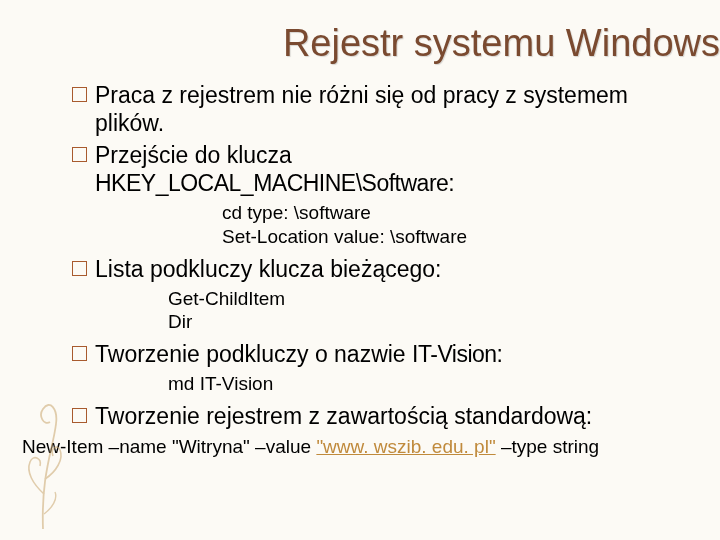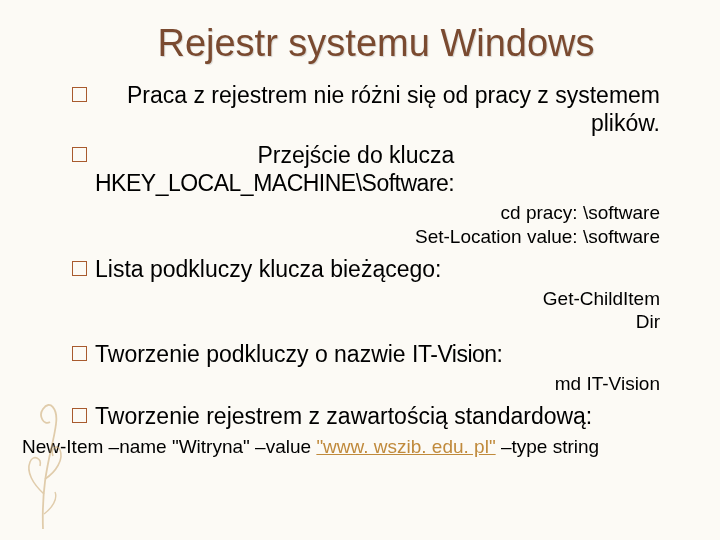--- a/index.html
+++ b/index.html
@@ -16,28 +16,27 @@
     position: absolute;
     left: 8px;
     bottom: 6px;
     width: 70px;
     height: 180px;
     opacity: 0.55;
   }
   .title {
     font-size: 38px;
     color: #7a4a30;
-    text-align: center;
+    text-align: right;
     padding-top: 22px;
     text-shadow: 1px 1px 1px rgba(0,0,0,0.15);
     padding-left: 32px;
   }
   .content {
     padding: 12px 60px 0 72px;
-    text-align: right;
   }
   .bullet-row {
     display: flex;
     align-items: flex-start;
     margin-top: 4px;
   }
   .bullet {
     width: 13px;
     height: 13px;
     border: 1.6px solid #a85a2e;
@@ -94,21 +93,21 @@
 
   <div class="bullet-row">
     <div class="bullet"></div>
     <div class="bullet-text">
       <span>Przejście do klucza </span><br>
       <span class="mono">HKEY_LOCAL_MACHINE\Software:</span>
     </div>
   </div>
 
   <div class="code-block">
-    <div>cd pracy: \software</div>
+    <div>cd type: \software</div>
     <div>Set-Location value: \software</div>
   </div>
 
   <div class="bullet-row">
     <div class="bullet"></div>
     <div class="bullet-text">Lista podkluczy klucza bieżącego:</div>
   </div>
 
   <div class="code-block code-block-narrow">
     <div>Get-ChildItem</div>

